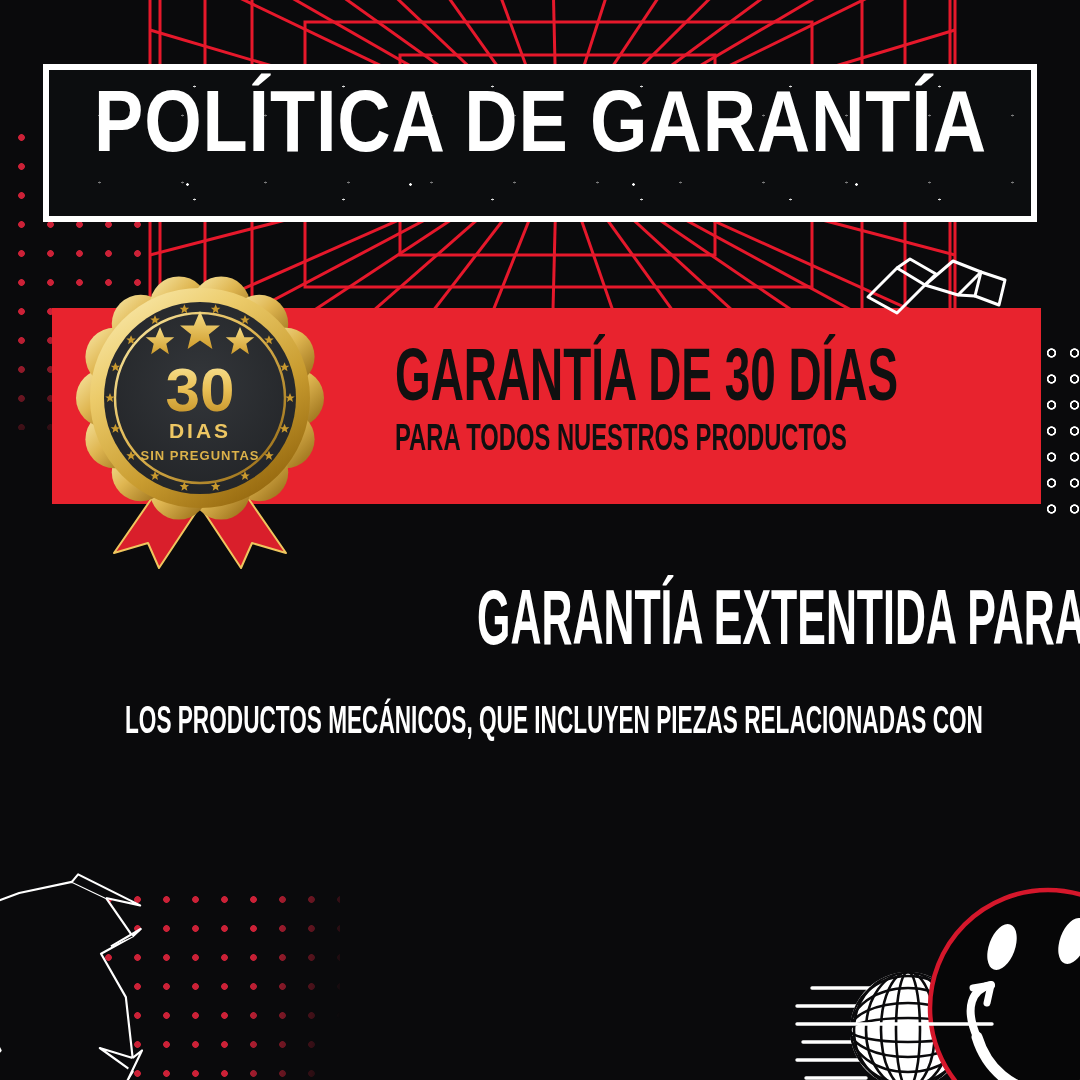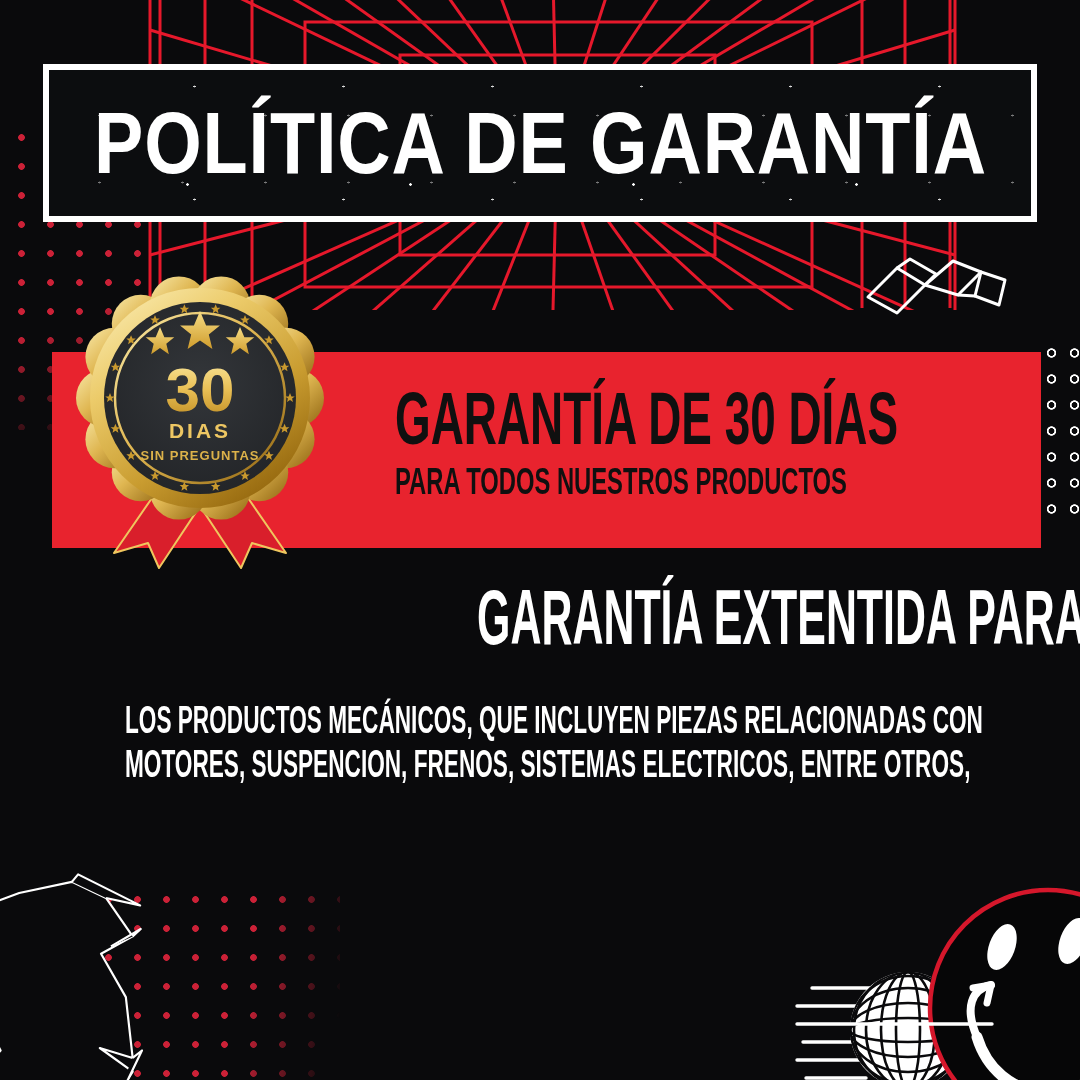--- a/index.html
+++ b/index.html
@@ -28,28 +28,28 @@
   
   #titleFrame{
     left:43px;top:64px;width:982px;height:146px;border:6px solid #fff;
     background-color:#0c0d0f;
     background-image:
       radial-gradient(#ffffff 1.3px,rgba(255,255,255,0) 1.8px),
       radial-gradient(rgba(255,255,255,.85) 1px,rgba(255,255,255,0) 1.5px),
       radial-gradient(rgba(255,255,255,.45) 1px,rgba(255,255,255,0) 1.4px);
     background-size:223px 167px,149px 113px,83px 67px;
     background-position:27px 31px,71px 73px,9px 12px;
-    display:flex;align-items:center;justify-content:center;
+    display:flex;justify-content:center;
   }
   #titleText{
     color:#fff;font-size:88px;font-weight:bold;letter-spacing:1px;white-space:nowrap;
     display:inline-block;transform:scaleX(.84);transform-origin:50% 50%;
   }
   
-  #banner{left:52px;top:308px;width:989px;height:196px;background:#e8232e;margin-top:44px;}
+  #banner{left:52px;top:308px;width:989px;height:196px;background:#e8232e;}
   #bannerText{position:absolute;left:343px;top:30px;}
   #bh{color:#101010;font-size:74px;font-weight:bold;line-height:74px;white-space:nowrap;}
   #bh span,#bs span{display:inline-block;transform:scaleX(.62);transform-origin:0 50%;white-space:nowrap;}
   #bs{color:#101010;font-size:36px;font-weight:bold;line-height:40px;margin-top:6px;white-space:nowrap;}
   #bs span{transform:scaleX(.66);}
   
   #heading{left:0;top:578px;width:1080px;text-align:center;color:#fff;
     font-size:78px;font-weight:bold;line-height:78px;white-space:nowrap;}
   #heading span{display:inline-block;transform:scaleX(.55);transform-origin:50% 50%;white-space:nowrap;}
   
@@ -126,21 +126,20 @@
   </div>
 
   <div id="ringDots" class="abs"></div>
 
   <div id="heading" class="abs">
     <span>GARANTÍA EXTENTIDA PARA PRODUCTOS MECÁNICOS</span>
   </div>
 
   <div id="bodyText" class="abs">
     <div class="bline"><span>LOS PRODUCTOS MECÁNICOS, QUE INCLUYEN PIEZAS RELACIONADAS CON</span></div>
-    <div class="bline"><span>MOTORES, SUSPENCION, FRENOS, SISTEMAS ELECTRICOS, ENTRE OTROS,</span></div>
   </div>
 
   <svg id="decorSvg" class="abs" width="1080" height="1080" viewBox="0 0 1080 1080">
 
     <g stroke="#fff" stroke-width="3" fill="none" stroke-linejoin="round">
       <path d="M868 297 L897 268 L925 285 L897 313 Z"></path>
       <path d="M897 268 L910 259 L936 274 L925 285"></path>
       <path d="M925 285 L953 261 L981 272 L958 295 Z"></path>
       <path d="M981 272 L1005 280 L999 305 L975 296 Z"></path>
       <path d="M958 295 L975 296"></path>

